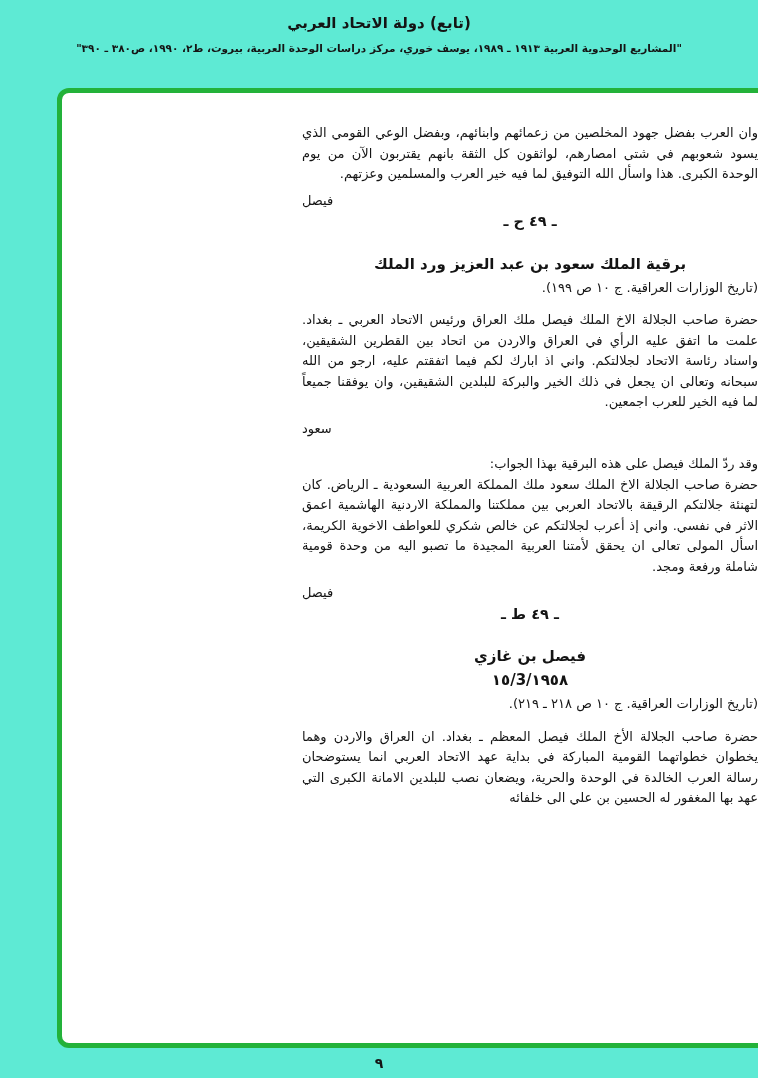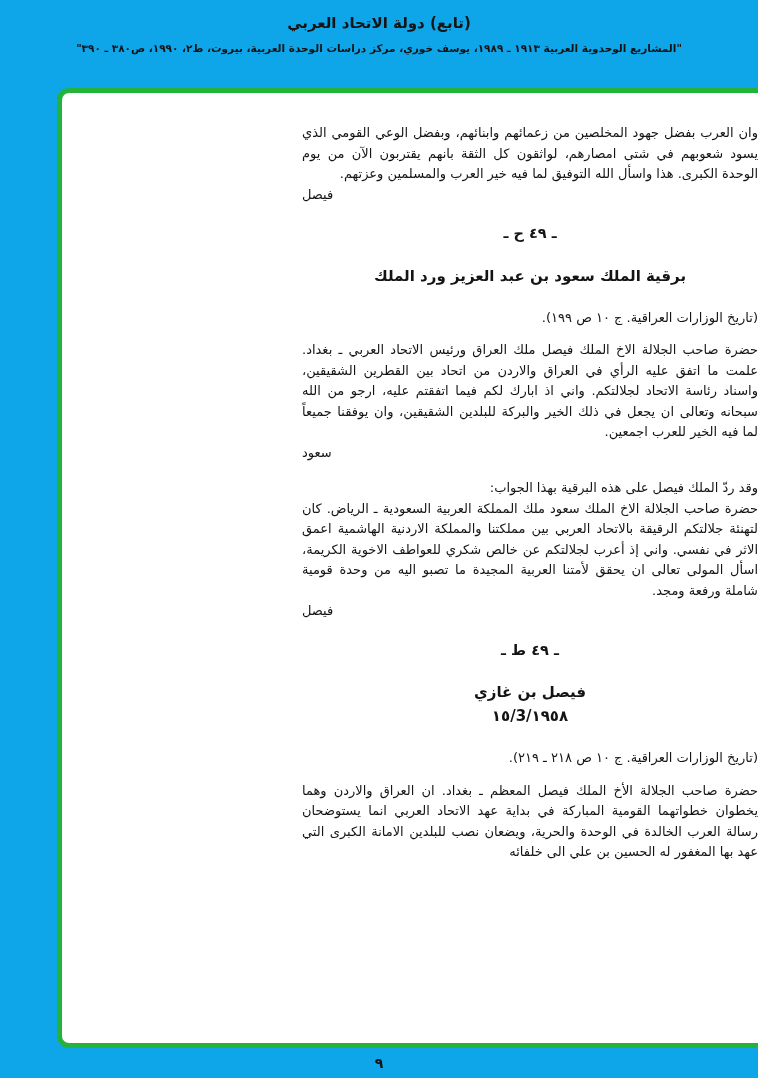--- a/index.html
+++ b/index.html
@@ -6,44 +6,44 @@
   *{ margin:0; padding:0; box-sizing:border-box; }
   html,body{ background:#ffffff; }
   body{
     width:758px; height:1078px;
     position:relative;
     overflow:hidden;
     direction:rtl;
     color:#141414;
     font-family:"DejaVu Sans", sans-serif;
   }
-  .page{ position:absolute; inset:0; background:#0ea5e9; }
+  .page{ position:absolute; inset:0; background:#5eead4; }
 
   .header{ position:absolute; top:14px; left:0; right:0; text-align:center; }
   .header-title{ font-size:15px; font-weight:bold; }
   .header-citation{ margin-top:10px; font-size:10.5px; font-weight:bold; white-space:nowrap; }
 
   .frame{
     position:absolute; left:57px; top:88px;
     width:754px; height:960px;
     border:5px solid var(--frame-green);
     border-radius:12px;
     background:#fff;
     overflow:hidden;
   }
   .content{
     position:absolute; top:30px; right:48px;
     width:456px;
     font-size:13px; line-height:20.5px;
   }
   .para{ text-align:justify; }
-  .signature{ text-align:left; margin-top:0; }
-  .section-heading{ text-align:center; font-weight:bold; font-size:14.5px; margin-top:18px; }
+  .signature{ text-align:left; margin-top:6px; }
+  .section-heading{ text-align:center; font-weight:bold; font-size:14.5px; }
   .section-title{ text-align:center; font-weight:bold; font-size:15px; line-height:24px; margin-top:20px; }
-  .source{ margin-top:20px; }
+  .source{ margin-top:2px; }
   .spaced{ margin-top:12px; }
   .intro-line{ margin-top:15px; }
 
   .page-number{
     position:absolute; bottom:7px; left:0; right:0;
     text-align:center; font-weight:bold; font-size:14px;
   }
 </style>
 </head>
 <body>

